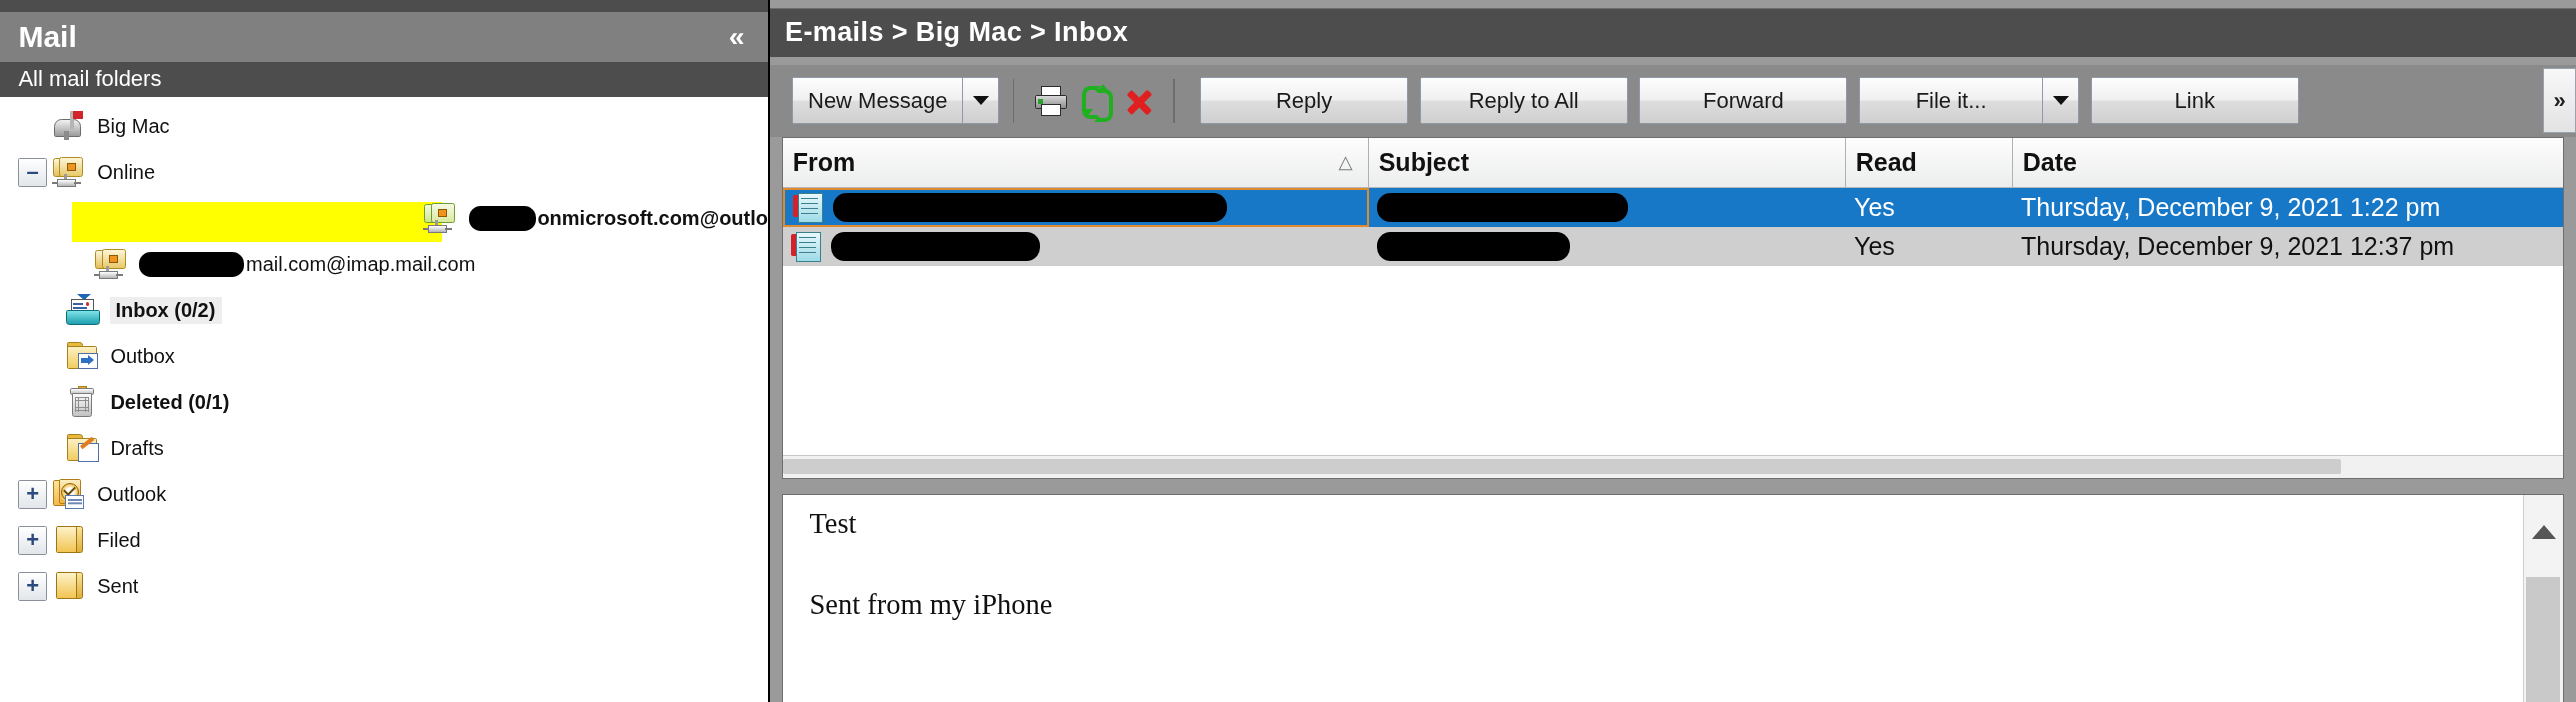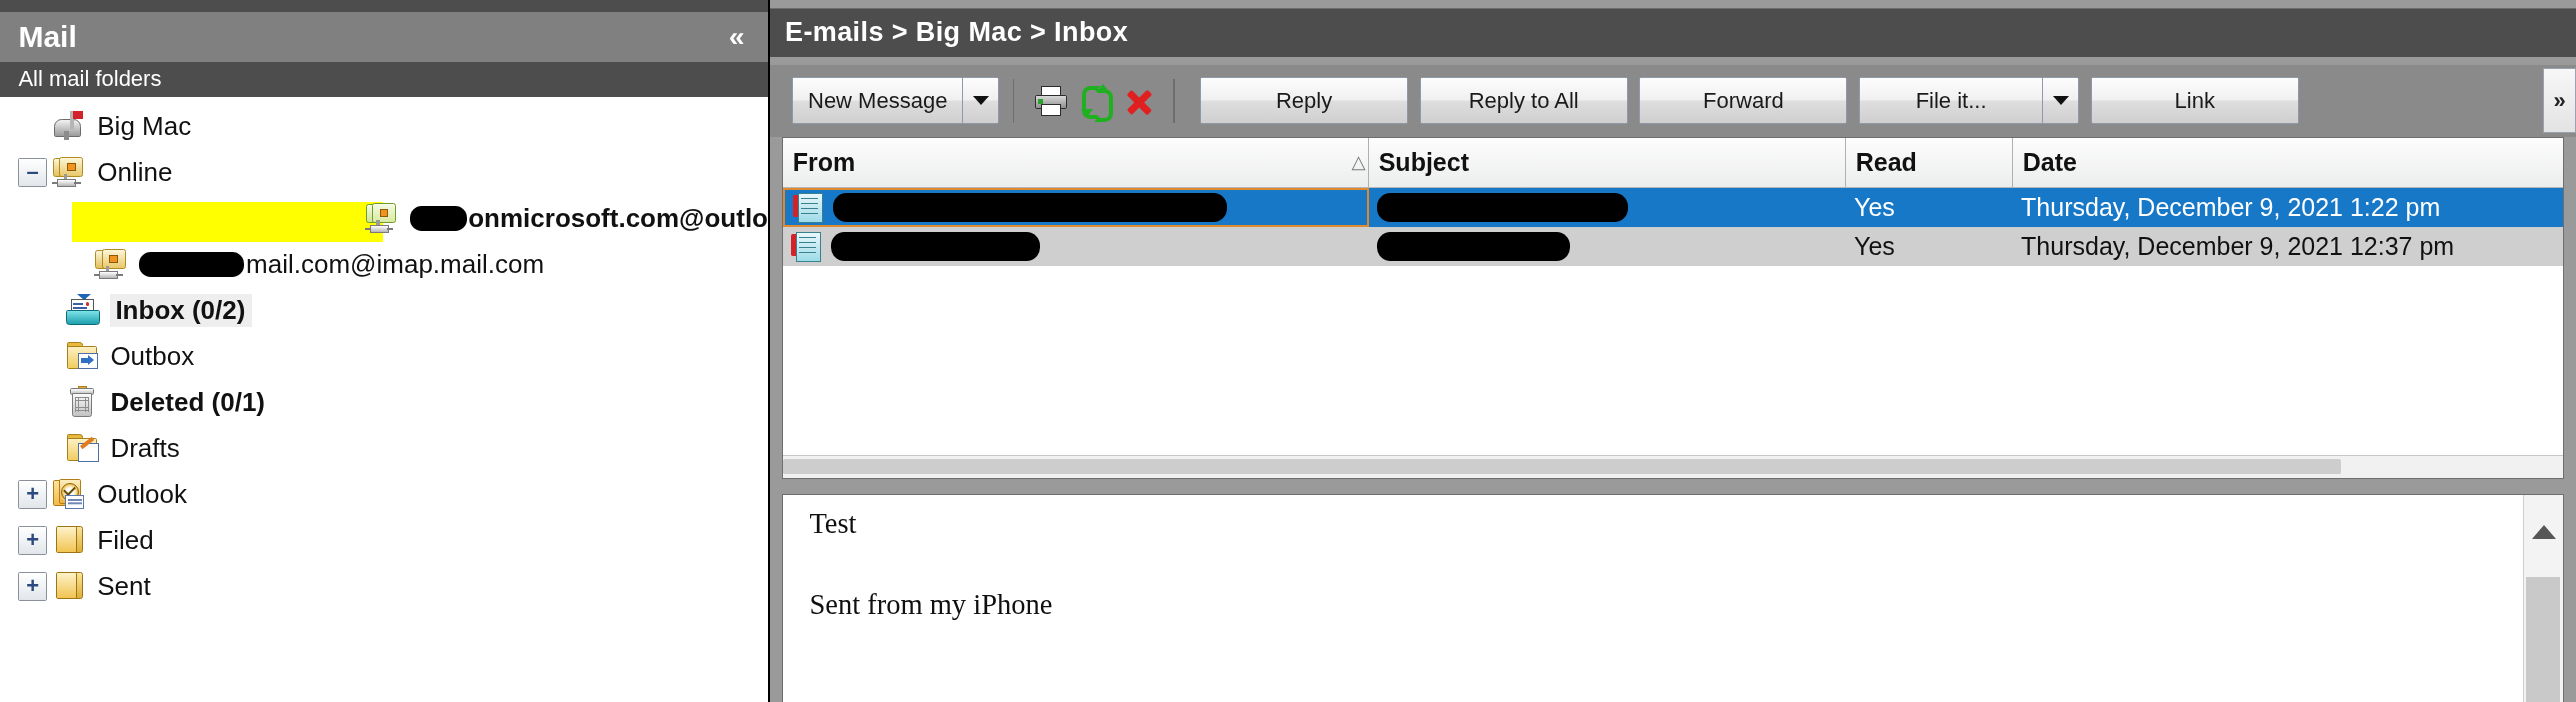--- a/index.html
+++ b/index.html
@@ -117,21 +117,21 @@
   .tw.blank { border: none; background: none; }
 
   .tree-icon {
     width: 37px;
     height: 33px;
     flex: none;
     margin-right: 8.4px;
     position: relative;
   }
   .tree-label {
-    font-size: 26px;
+    font-size: 20px;
     color: #111111;
     line-height: 1;
   }
   .tree-label.bold { font-weight: bold; }
   .tree-label.sel-bg {
     background: #eeeeee;
     padding: 3.3px 6.7px 4.2px 5px;
   }
   .redact {
     display: inline-block;
@@ -463,21 +463,21 @@
     flex: none;
   }
   .lh-cell {
     display: flex; align-items: center;
     font-size: 25px; font-weight: bold; color: #111111;
     border-right: 0.8px solid #b0b0b0;
     padding-left: 10px;
     box-sizing: border-box;
     position: relative;
   }
-  .lh-cell.from { width: 586px; justify-content: space-between; padding-right: 2px;}
+  .lh-cell.from { width: 586px; justify-content: space-between; padding-right: 15px;}
   .lh-cell.subject { width: 477px; }
   .lh-cell.read { width: 167px; }
   .lh-cell.date { flex: 1 1 auto; border-right: none; }
   .sort-mark { font-size: 18.4px; color: #7b7b7b; font-weight: normal; }
 
   .list-rows { flex: 1 1 auto; background: #ffffff; min-height: 0; }
   .row {
     height: 39px;
     display: flex;
     align-items: center;

